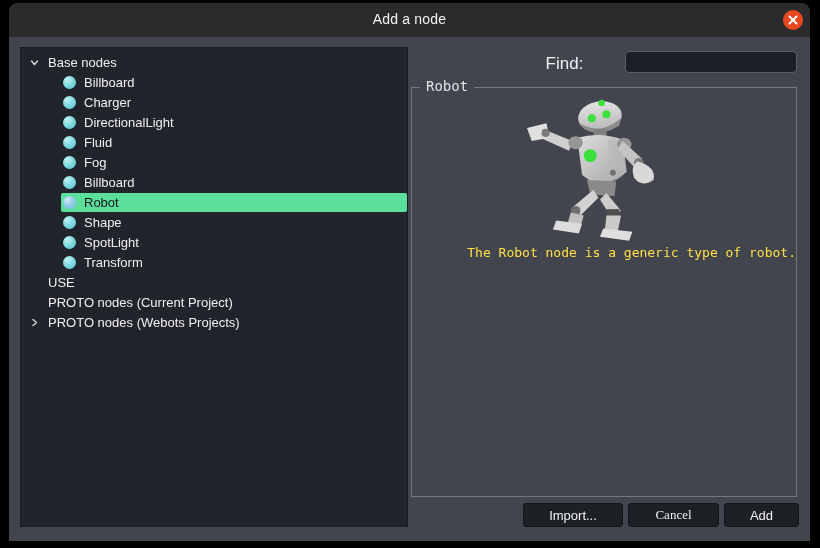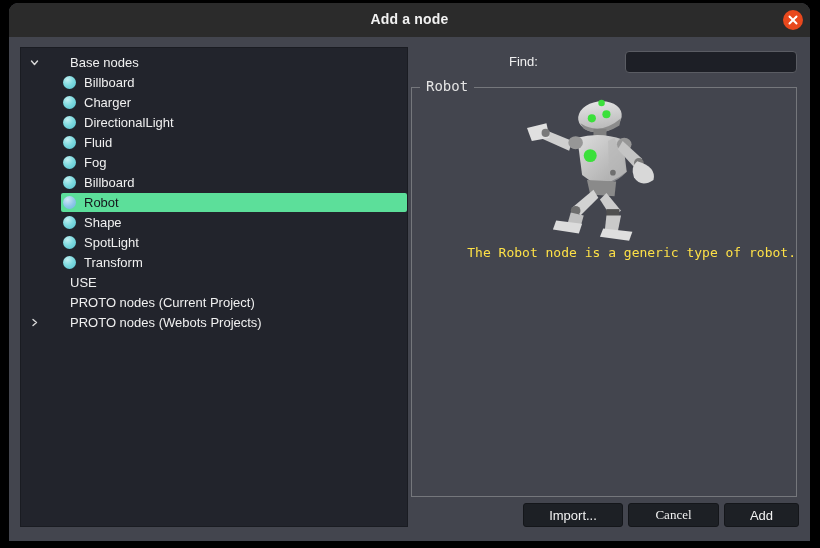--- a/index.html
+++ b/index.html
@@ -6,50 +6,50 @@
   html,body { width:820px; height:548px; background:#000; overflow:hidden;
               font-family:"Liberation Sans", sans-serif; }
 
   .dialog { position:absolute; left:9px; top:3px; width:801px; height:538px;
             background:#43454e; border-radius:9px 9px 0 0; }
 
   
   .titlebar { position:absolute; left:0; top:0; width:100%; height:34px;
               background:#2b2b2b; border-radius:9px 9px 0 0; }
   .title { position:absolute; left:0; right:0; top:8px; text-align:center;
-           color:#f2f2f2; font-size:14px; font-weight:bold; letter-spacing:.2px; }
+           color:#f2f2f2; font-size:14px; font-weight:normal; letter-spacing:.2px; }
   .close-btn { position:absolute; left:774px; top:7px; width:20px; height:20px;
                border-radius:50%; background:#e8481d; cursor:default;
                display:flex; align-items:center; justify-content:center; }
   .close-btn svg { width:10px; height:10px; }
 
   
   .tree { position:absolute; left:11px; top:44px; width:388px; height:480px;
           background:#22242c; border:1px solid #1a1c22; padding-top:4px;
           overflow:hidden; }
   .tree-row { display:flex; align-items:center; height:20px; color:#f0f0f0;
               font-size:13px; white-space:nowrap; }
   .tree-row .chev { width:12px; height:12px; margin-left:7px; margin-right:6px;
                     display:flex; align-items:center; justify-content:center; flex:0 0 auto; }
   .tree-row .chev svg { width:9px; height:9px; }
   .tree-row .chev-spacer { width:25px; flex:0 0 auto; }
   .row-body { display:flex; align-items:center; height:19px; flex:1 1 auto;
-              border-radius:2px; padding-left:2px;margin-left:22px; }
+              border-radius:2px; padding-left:2px; }
   .row-body.level1 { margin-left:15px; }
   .row-body.selected { background:#5cdf9a; }
   .row-body.selected .lbl { color:#15171c; }
   .node-icon { width:13px; height:13px; border-radius:50%; margin-right:8px; flex:0 0 auto;
                background:radial-gradient(circle at 35% 28%, #c4f0f2 0%, #7fdbe0 45%, #58c3cf 100%); }
   .row-body.selected .node-icon {
                background:radial-gradient(circle at 35% 28%, #cfe9f6 0%, #8ec6e8 55%, #6fb4de 100%); }
   .lbl { color:#f0f0f0; }
 
   
-  .find-label { position:absolute; left:500px; top:51px; width:111px; text-align:left;
-                color:#f0f0f0; font-size:13px; }
+  .find-label { position:absolute; left:500px; top:51px; width:111px; text-align:center;
+                color:#f0f0f0; font-size:17px; }
   .find-input { position:absolute; left:616px; top:48px; width:172px; height:22px;
                 background:#1d1f26; border:1px solid #5a5c63; border-radius:4px;
                 color:#e8e8e8; font-size:13px; padding:0 6px; outline:none;
                 font-family:"Liberation Sans", sans-serif; }
 
   
   .groupbox { position:absolute; left:402px; top:84px; width:386px; height:410px;
               border:1px solid #75777c; }
   .groupbox-title { position:absolute; left:8px; top:-10px; background:#43454e;
                     padding:0 6px; color:#e4e4e4; font-size:14px;

